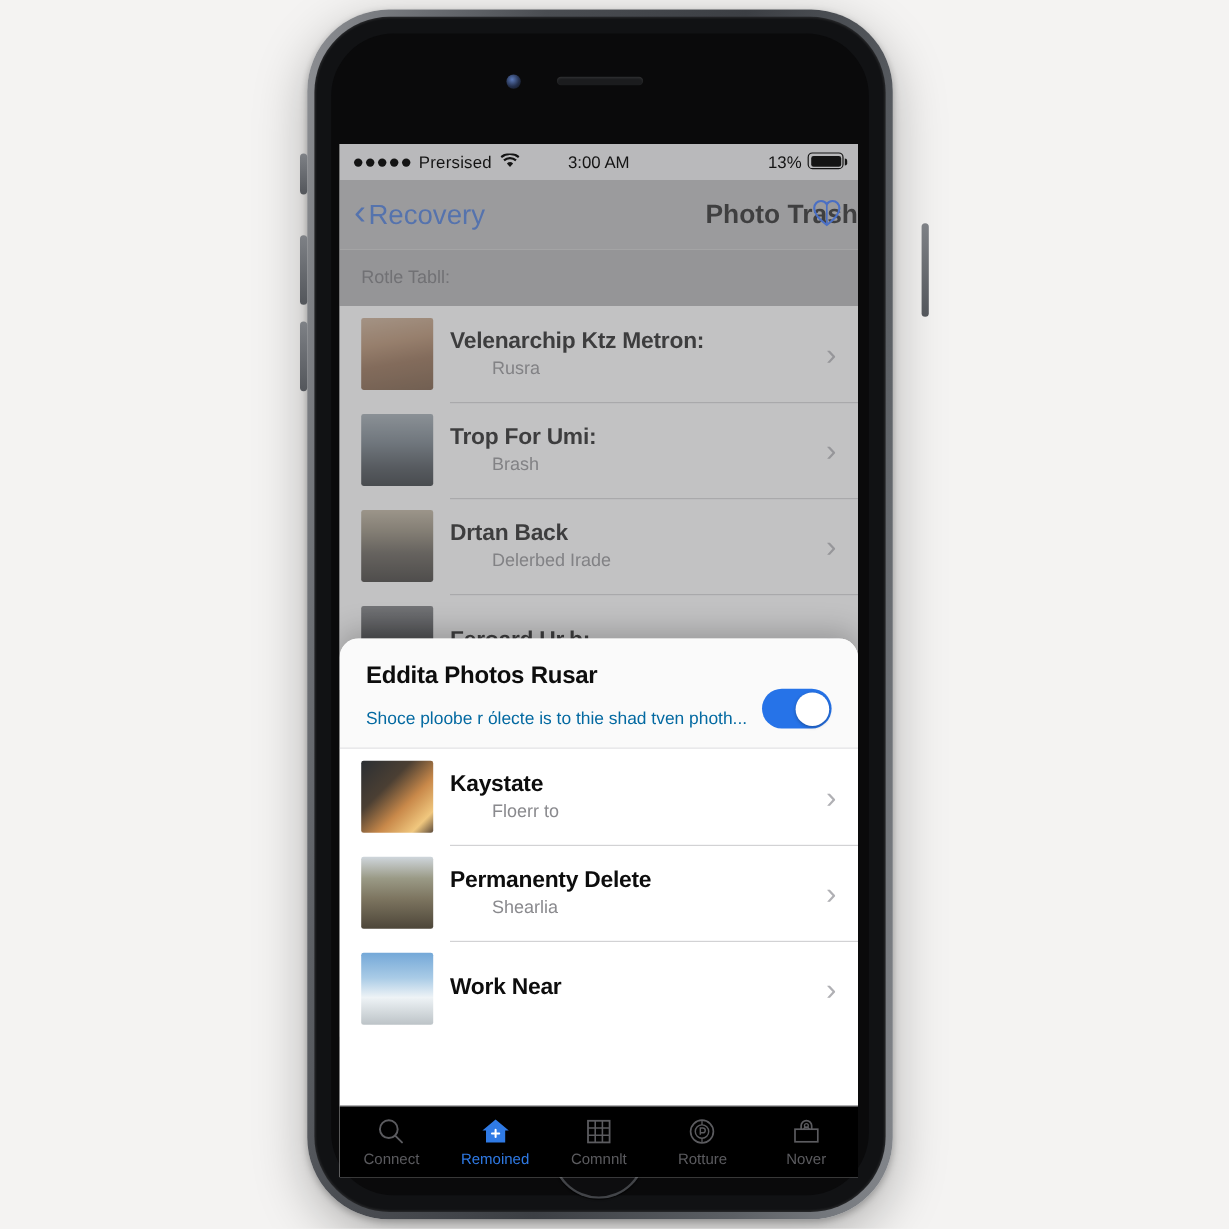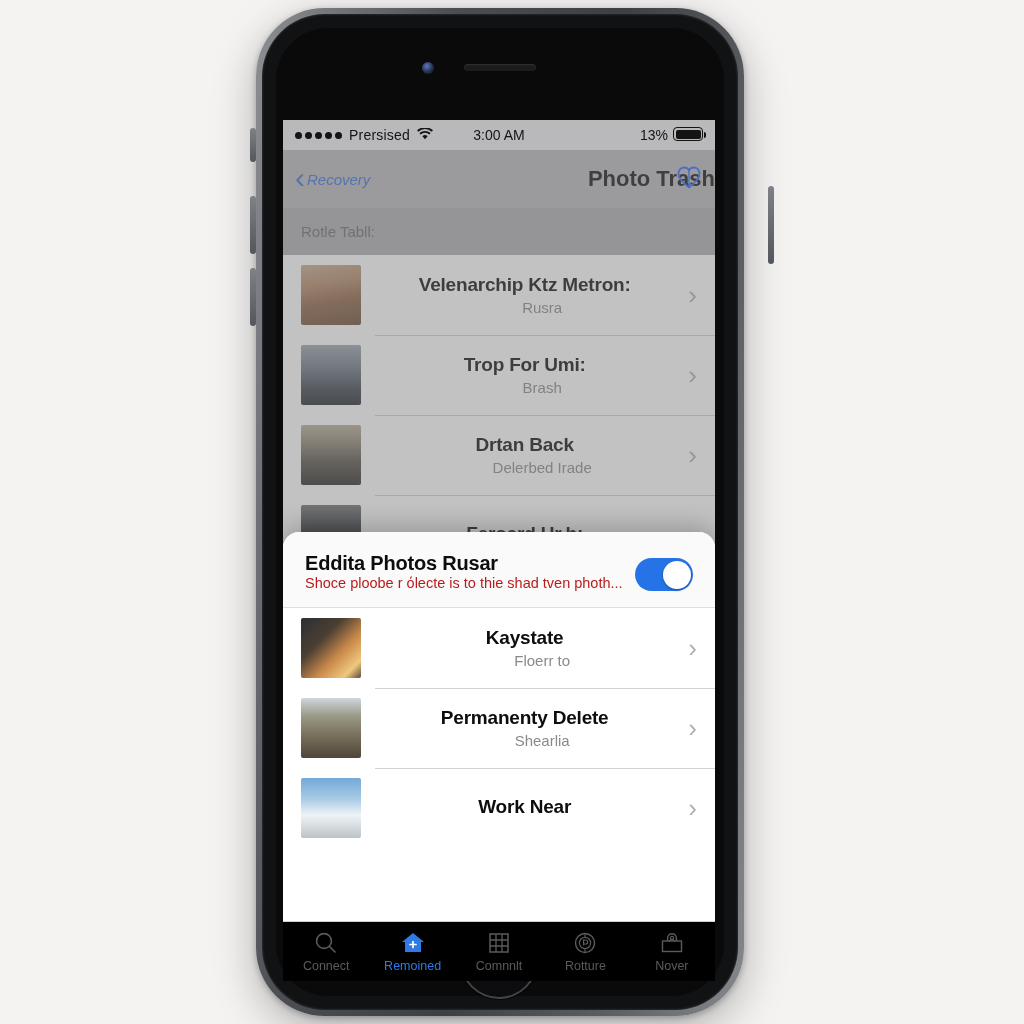--- a/index.html
+++ b/index.html
@@ -73,21 +73,21 @@
   .batt::after{content:"";position:absolute;right:-4px;top:4px;width:2px;height:6px;background:#141414;border-radius:0 2px 2px 0;}
   .batt i{display:block;height:100%;width:100%;background:#141414;border-radius:2px;}
 
   
   .navbar{
     height:58px;background:#b9b9bb;display:flex;align-items:center;
     padding:0 12px;position:relative;
   }
   .back{display:flex;align-items:center;gap:2px;color:#3a6fd8;cursor:pointer;}
   .chev-back{font-size:30px;line-height:1;font-weight:300;margin-top:-3px;}
-  .back-label{font-size:15px;font-style:italic;}
+  .back-label{font-size:23px;}
   .nav-title{
     position:absolute;left:0;right:0;text-align:right;
     font-size:22px;font-weight:700;color:#111;
   }
   .heart{margin-left:auto;position:relative;z-index:2;}
 
   
   .sec-head{
     height:47px;background:#adadb0;display:flex;align-items:center;
     padding:0 18px;font-size:15px;color:#6c6c70;
@@ -99,21 +99,21 @@
     display:flex;align-items:center;gap:14px;padding:10px 12px 10px 18px;
     position:relative;min-height:59px;box-sizing:border-box;
   }
   .row + .row::before{
     content:"";position:absolute;left:92px;right:0;top:0;height:1px;background:#d2d2d4;
   }
   .thumb{
     width:60px;height:60px;border-radius:2px;flex:0 0 60px;
     background-size:cover;background-position:center;
   }
-  .row-text{flex:1;min-width:0;text-align:center;}
+  .row-text{flex:1;min-width:0;}
   .row-title{font-size:19px;font-weight:700;color:#0d0d0d;letter-spacing:-.2px;}
   .row-sub{font-size:15px;color:#8a8a8e;margin-top:3px;margin-left:35px;}
   .chev{color:#b0b0b4;font-size:26px;font-weight:300;padding-right:6px;}
 
   
   .scrim{
     position:absolute;left:0;right:0;top:30px;bottom:59px;
     background:rgba(120,120,122,.45);pointer-events:none;
   }
 
@@ -123,21 +123,21 @@
     background:#fff;border-radius:16px 16px 0 0;overflow:hidden;
     box-shadow:0 -6px 24px rgba(0,0,0,.22);
   }
   .sheet-head{
     background:#fafafa;padding:20px 22px 16px 22px;border-bottom:1px solid #dedee0;
     display:flex;align-items:flex-end;gap:12px;
   }
   .sheet-head-text{flex:1;min-width:0;}
   .sheet-title{font-size:20px;font-weight:700;color:#0d0d0d;letter-spacing:-.2px;}
   .sheet-sub{
-    font-size:14.5px;color:#b91c1c;margin-top:0;
+    font-size:14.5px;color:#0369a1;margin-top:16px;
     white-space:nowrap;overflow:hidden;text-overflow:ellipsis;
   }
   .toggle{
     width:58px;height:33px;border-radius:17px;background:#2673e8;
     position:relative;flex:0 0 58px;margin-top:4px;cursor:pointer;
   }
   .toggle i{
     position:absolute;top:2.5px;right:2.5px;width:28px;height:28px;border-radius:50%;
     background:#fff;box-shadow:0 1px 3px rgba(0,0,0,.3);display:block;
   }

